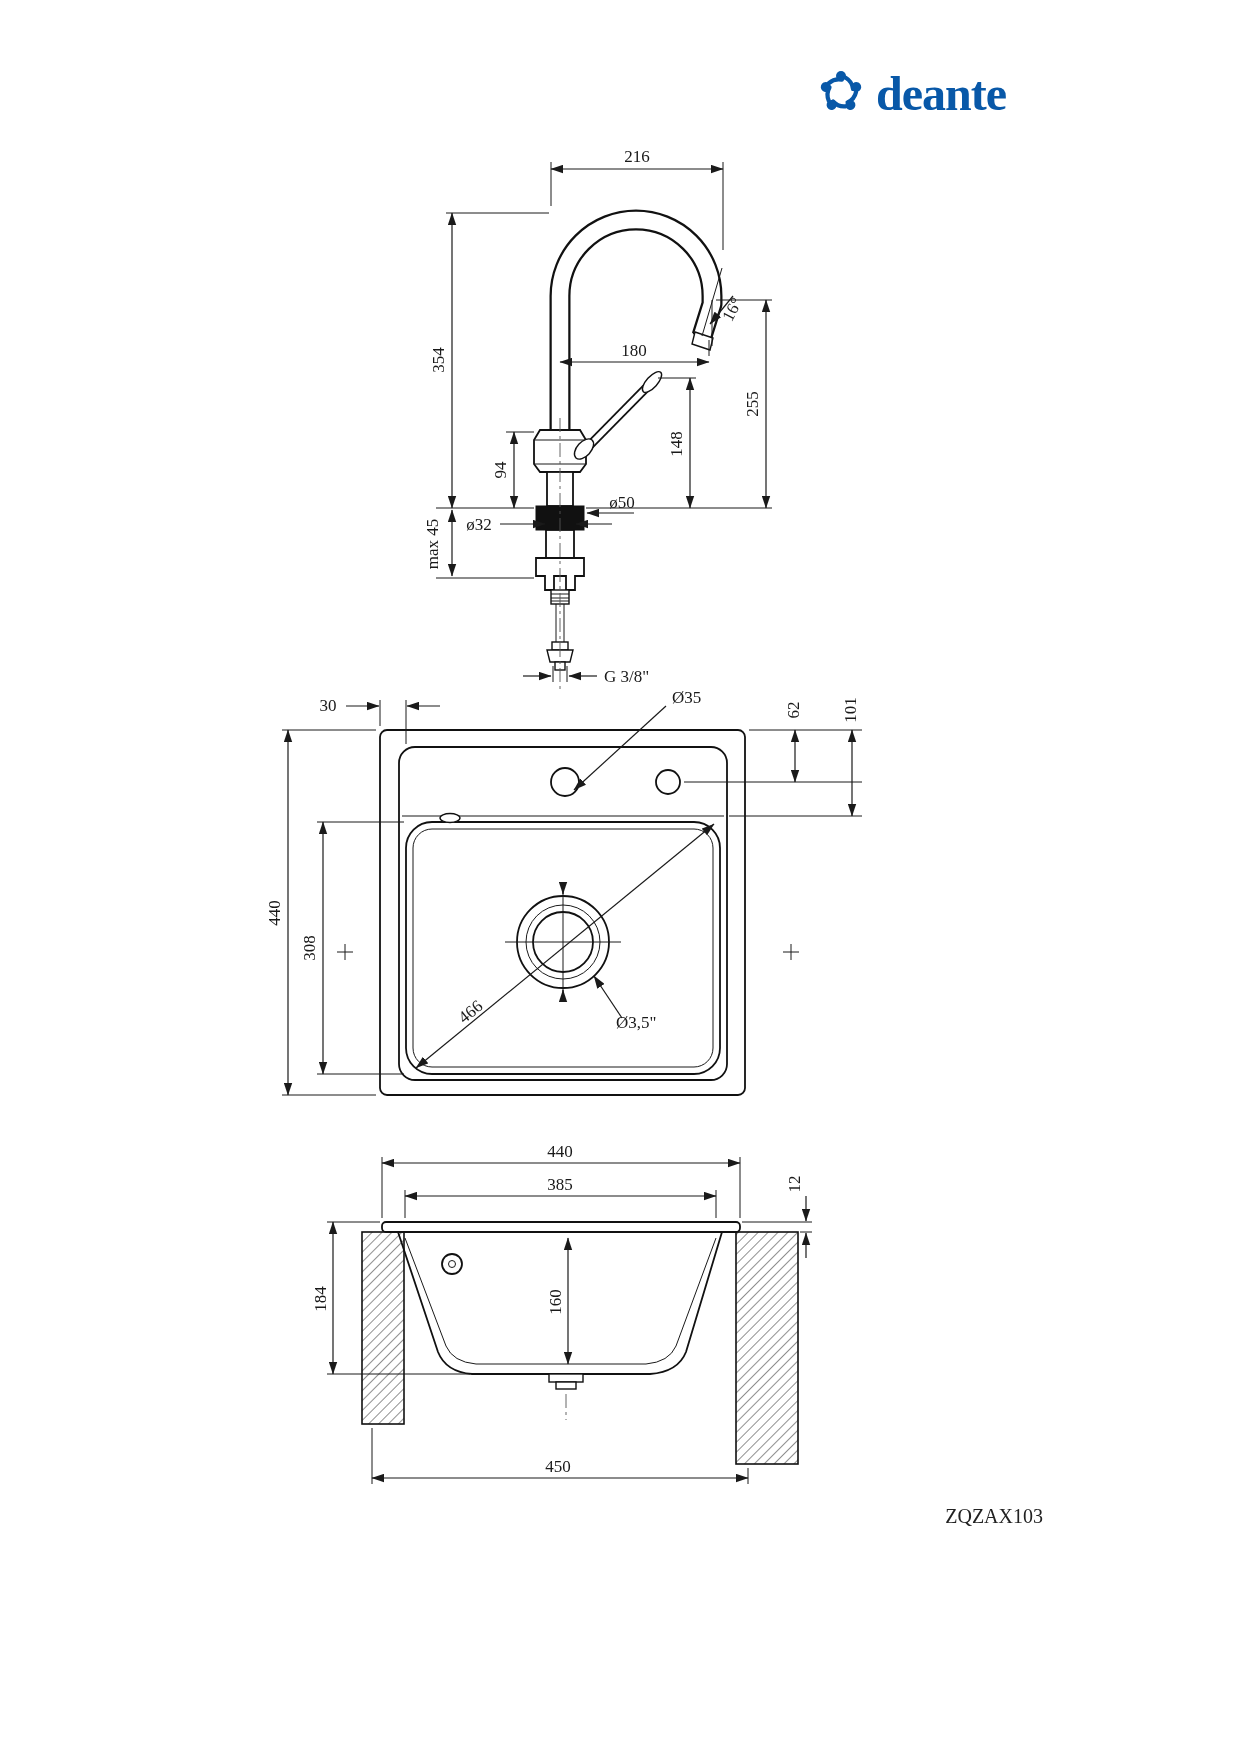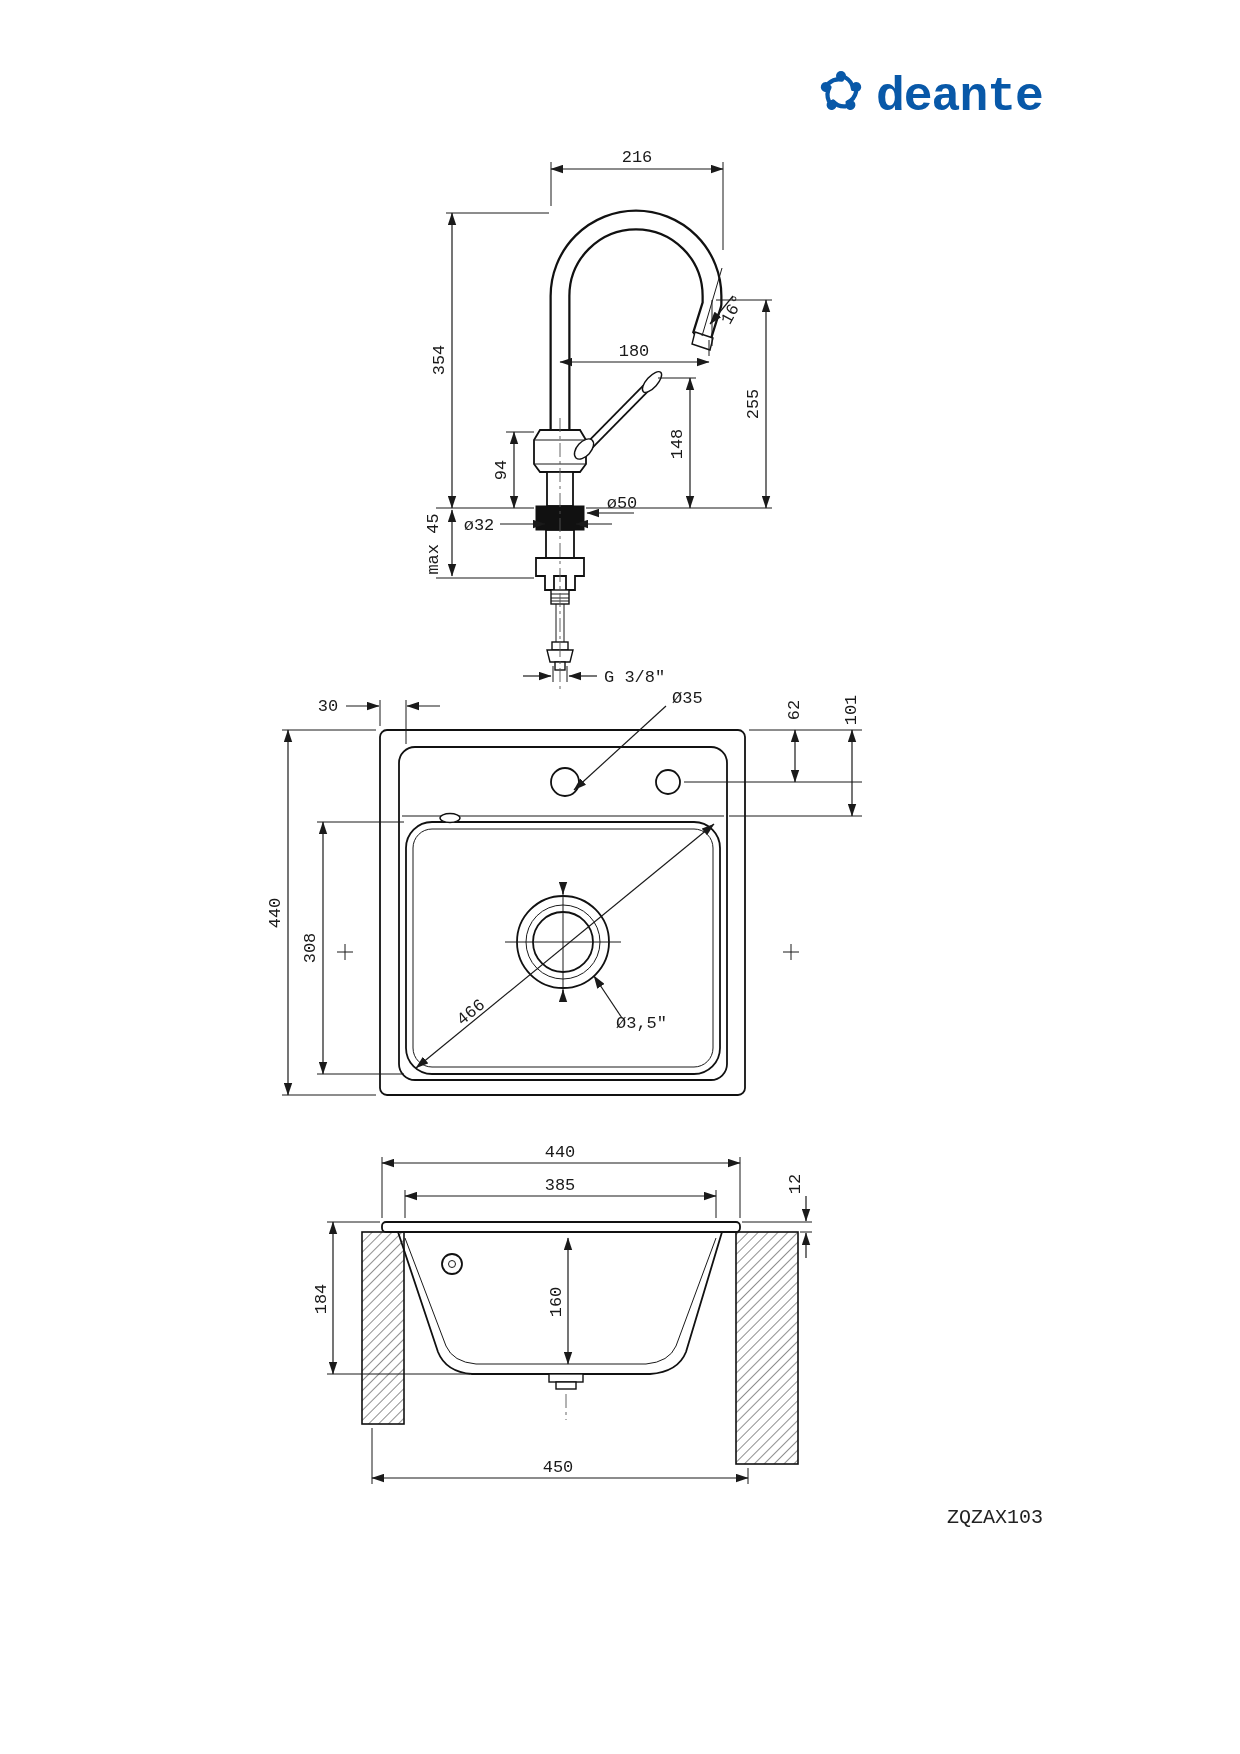--- a/index.html
+++ b/index.html
@@ -1,17 +1,17 @@
 <!DOCTYPE html>
 <html><head>
 <meta charset="utf-8">
 <style>
   html,body{margin:0;padding:0;background:#ffffff;}
   .page{position:relative;width:1240px;height:1696px;background:#fff;overflow:hidden;
-        font-family:Liberation Mono, monospace;}
+        font-family:Liberation Serif, serif;}
   svg{display:block;}
   .ln   {stroke:#1a1a1a;stroke-width:1.2;fill:none;}
   .thin {stroke:#1a1a1a;stroke-width:1;fill:none;}
   .obj  {stroke:#111;stroke-width:1.8;fill:#fff;}
   .objn {stroke:#111;stroke-width:1.8;fill:none;}
   .objt {stroke:#111;stroke-width:1.4;fill:#fff;}
   .blk  {fill:#111;stroke:#111;}
   .cl   {stroke:#555;stroke-width:0.9;fill:none;stroke-dasharray:14 4 3 4;}
   .dim  {font-size:17px;fill:#1a1a1a;}
   .logo-text{font-size:48px;font-weight:bold;fill:#0858a8;letter-spacing:-1px;}

